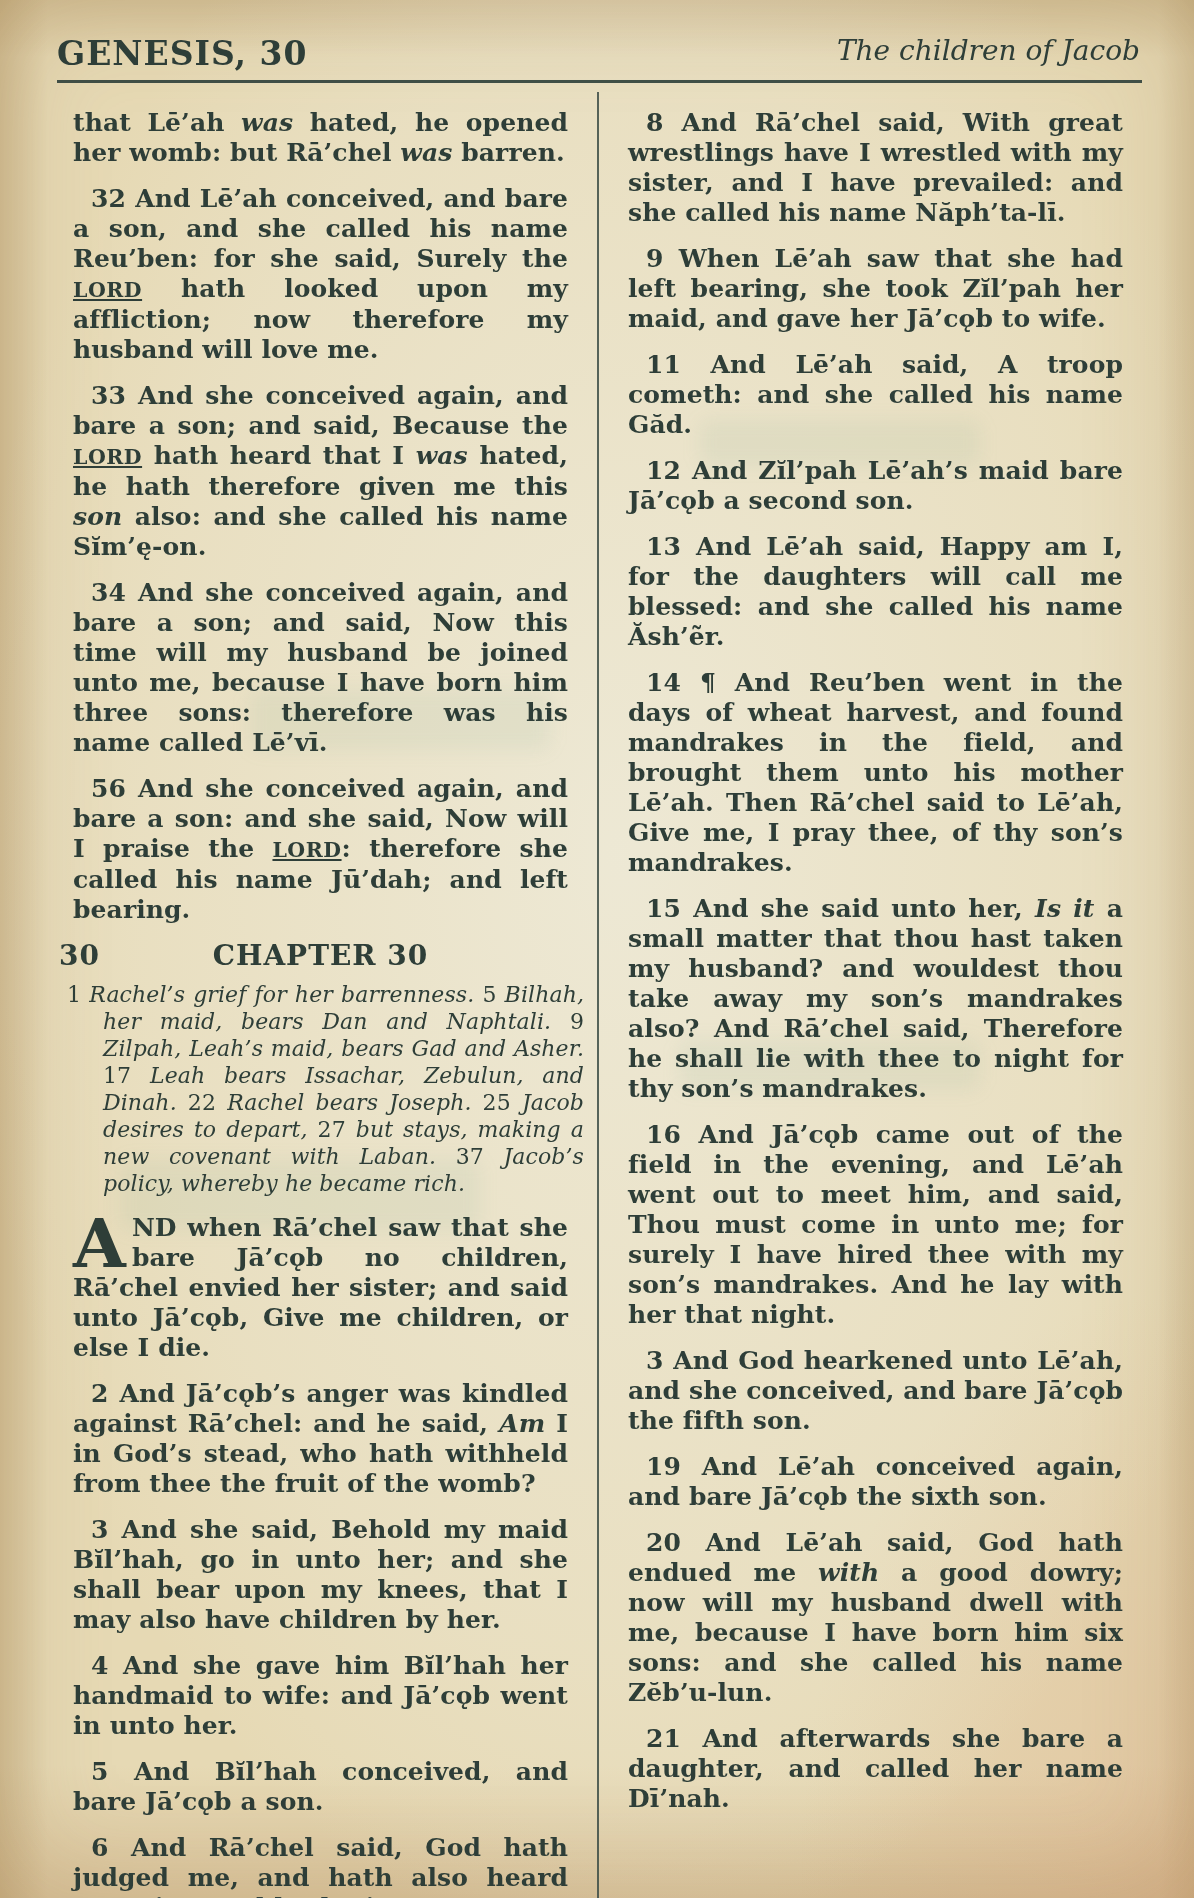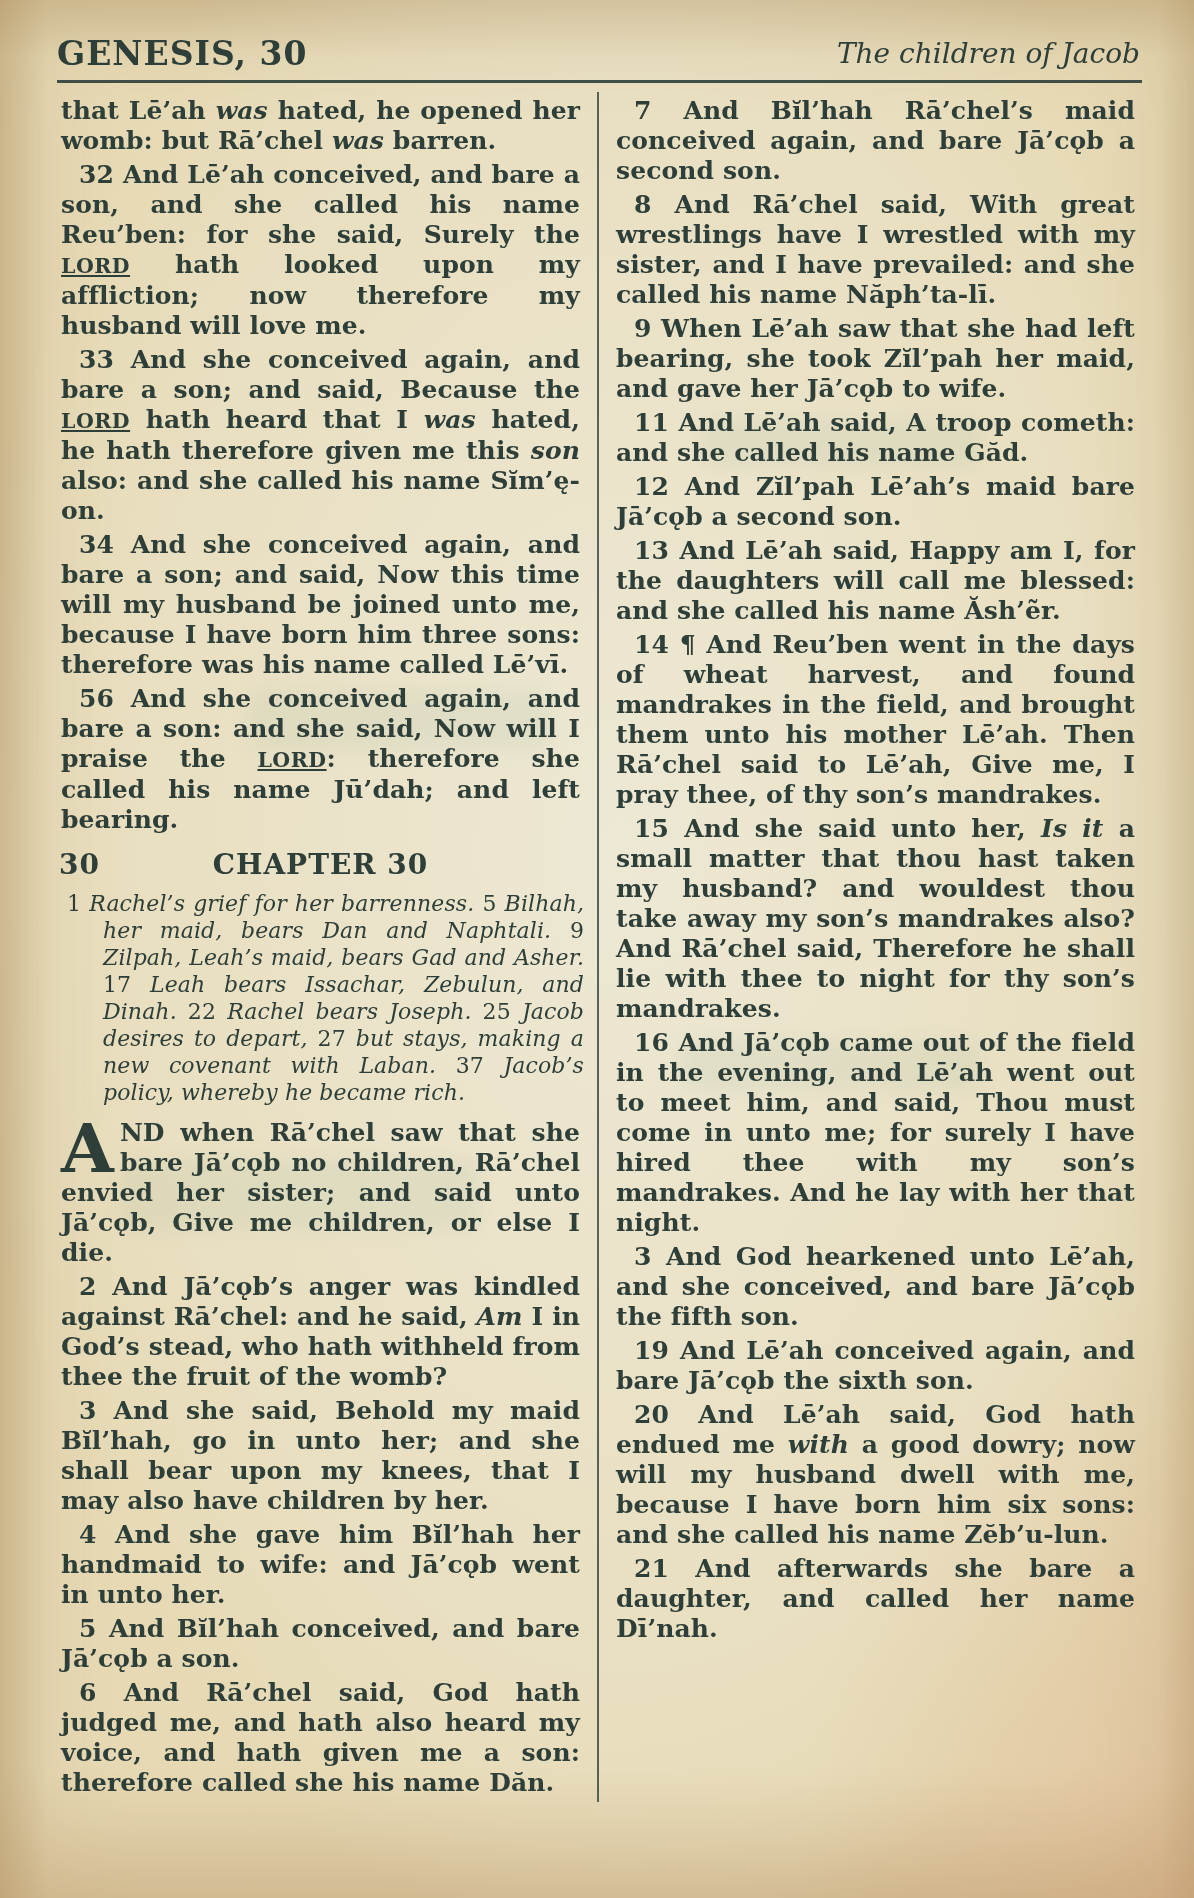--- a/index.html
+++ b/index.html
@@ -19,30 +19,30 @@
     color:#2e3e38;
     overflow:hidden;
   }
   .ghost{position:absolute;background:rgba(125,165,135,0.10);filter:blur(9px);border-radius:10px;}
   .g1{left:250px;top:690px;width:300px;height:60px;}
   .g2{left:120px;top:1160px;width:360px;height:70px;}
   .g3{left:680px;top:1040px;width:300px;height:50px;}
   .g4{left:700px;top:420px;width:280px;height:46px;}
 
   .content{position:absolute;left:57px;top:34px;width:1085px;}
-  .header{display:flex;justify-content:space-between;align-items:center;gap:36px;}
+  .header{display:flex;justify-content:space-between;align-items:flex-start;gap:36px;}
   .h-left{font-size:33px;font-weight:700;letter-spacing:1px;}
   .h-right{font-size:28px;font-style:italic;font-weight:400;padding-right:2px;}
   .rule{height:3px;background:#32423c;margin-top:7px;opacity:0.92;}
 
   .cols{display:flex;margin-top:9px;}
   .col{width:527px;flex:0 0 auto;text-align:justify;font-size:25px;line-height:30px;font-weight:700;letter-spacing:0.1px;}
   .divider{width:2px;background:#3c4c45;margin:0 13px;opacity:0.85;}
 
-  .col p{margin:4px;}
+  .col p{margin:16px;}
   p.verse{text-indent:18px;}
   p.plain{text-indent:0;}
   p.chapter{margin:15px 0 10px;position:relative;text-align:center;font-size:28px;letter-spacing:1px;text-indent:0;}
   p.chapter .side{position:absolute;left:2px;}
   p.summary{font-weight:400;font-style:italic;font-size:22px;line-height:27px;padding-left:46px;text-indent:-36px;margin:2px 0 12px;}
   .run-i{font-style:italic;}
   .run-sc{font-size:0.82em;letter-spacing:0.5px;text-decoration:underline;}
   .run-n{font-style:normal;}
   .run-dc{float:left;font-size:68px;line-height:54px;padding:3px 6px 0 0;font-weight:700;}
 
@@ -75,21 +75,20 @@
           <p class="summary"><span class="run-n">1 </span><span>Rachel’s grief for her barrenness. </span><span class="run-n">5 </span><span>Bilhah, her maid, bears Dan and Naphtali. </span><span class="run-n">9 </span><span>Zilpah, Leah’s maid, bears Gad and Asher. </span><span class="run-n">17 </span><span>Leah bears Issachar, Zebulun, and Dinah. </span><span class="run-n">22 </span><span>Rachel bears Joseph. </span><span class="run-n">25 </span><span>Jacob desires to depart, </span><span class="run-n">27 </span><span>but stays, making a new covenant with Laban. </span><span class="run-n">37 </span><span>Jacob’s policy, whereby he became rich.</span></p>
           <p class="dropcap"><span class="run-dc">A</span><span>ND when Rā’chel saw that she bare Jā’cǫb no children, Rā’chel envied her sister; and said unto Jā’cǫb, Give me children, or else I die.</span></p>
           <p class="verse"><span>2 And Jā’cǫb’s anger was kindled against Rā’chel: and he said, </span><span class="run-i">Am</span><span> I in God’s stead, who hath withheld from thee the fruit of the womb?</span></p>
           <p class="verse"><span>3 And she said, Behold my maid Bĭl’hah, go in unto her; and she shall bear upon my knees, that I may also have children by her.</span></p>
           <p class="verse"><span>4 And she gave him Bĭl’hah her handmaid to wife: and Jā’cǫb went in unto her.</span></p>
           <p class="verse"><span>5 And Bĭl’hah conceived, and bare Jā’cǫb a son.</span></p>
           <p class="verse"><span>6 And Rā’chel said, God hath judged me, and hath also heard my voice, and hath given me a son: therefore called she his name Dăn.</span></p>
         </div>
       <div class="divider"></div>
       <div class="col" id="col-right">
-          <p class="verse"><span>7 And Bĭl’hah Rā’chel’s maid conceived again, and bare Jā’cǫb a second son.</span></p>
           <p class="verse"><span>8 And Rā’chel said, With great wrestlings have I wrestled with my sister, and I have prevailed: and she called his name Năph’ta-lī.</span></p>
           <p class="verse"><span>9 When Lē’ah saw that she had left bearing, she took Zĭl’pah her maid, and gave her Jā’cǫb to wife.</span></p>
           <p class="verse"><span>11 And Lē’ah said, A troop cometh: and she called his name Găd.</span></p>
           <p class="verse"><span>12 And Zĭl’pah Lē’ah’s maid bare Jā’cǫb a second son.</span></p>
           <p class="verse"><span>13 And Lē’ah said, Happy am I, for the daughters will call me blessed: and she called his name Ăsh’ẽr.</span></p>
           <p class="verse"><span>14 ¶ And Reu’ben went in the days of wheat harvest, and found mandrakes in the field, and brought them unto his mother Lē’ah. Then Rā’chel said to Lē’ah, Give me, I pray thee, of thy son’s mandrakes.</span></p>
           <p class="verse"><span>15 And she said unto her, </span><span class="run-i">Is it</span><span> a small matter that thou hast taken my husband? and wouldest thou take away my son’s mandrakes also? And Rā’chel said, Therefore he shall lie with thee to night for thy son’s mandrakes.</span></p>
           <p class="verse"><span>16 And Jā’cǫb came out of the field in the evening, and Lē’ah went out to meet him, and said, Thou must come in unto me; for surely I have hired thee with my son’s mandrakes. And he lay with her that night.</span></p>
           <p class="verse"><span>3 And God hearkened unto Lē’ah, and she conceived, and bare Jā’cǫb the fifth son.</span></p>
           <p class="verse"><span>19 And Lē’ah conceived again, and bare Jā’cǫb the sixth son.</span></p>

